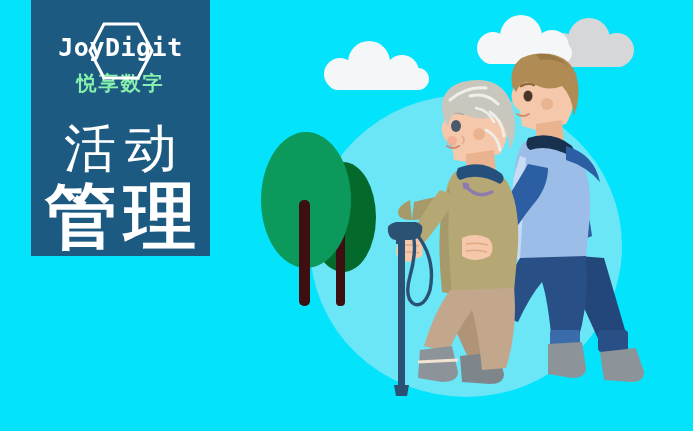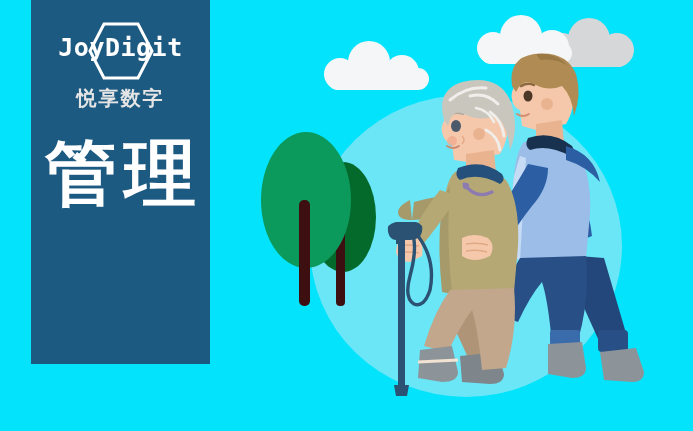--- a/index.html
+++ b/index.html
@@ -6,43 +6,43 @@
   body{
     width:693px;height:431px;overflow:hidden;
     font-family:"Liberation Sans","DejaVu Sans",sans-serif;
     background:#03e3fb;
   }
   #stage{position:relative;width:693px;height:431px;background:#03e3fb;overflow:hidden;}
   #art{position:absolute;left:0;top:0;width:693px;height:431px;}
 
   
   .panel{
-    position:absolute;left:31px;top:0;width:179px;height:364px;
+    position:absolute;left:31px;top:0;width:179px;height:256px;
     background:#1d5a81;
     display:flex;flex-direction:column;align-items:center;
     z-index:5;
   }
   .logo-wrap{position:relative;width:150px;height:62px;margin-top:22px;}
   .hexagon{
     position:absolute;left:50%;top:0;transform:translateX(-50%);
     width:66px;height:58px;
   }
   .logo-text{
     position:absolute;left:0;top:13px;width:150px;
     text-align:center;
     color:#ffffff;
     font-family:"DejaVu Sans Mono","Liberation Mono",monospace;
     font-size:25px;font-weight:700;letter-spacing:0.5px;
     line-height:1;
     white-space:nowrap;
   }
   .logo-cn{
-    color:#e5e5e5;
+    color:#86efac;
     font-size:20px;font-weight:700;letter-spacing:2px;
-    margin-top:4px;line-height:1;
+    margin-top:16px;line-height:1;
     font-family:"DejaVu Sans","Liberation Sans",sans-serif;
   }
   .title-block{margin-top:26px;width:100%;text-align:center;}
   .title-line1{
     color:#ffffff;font-size:52px;line-height:1.12;
     font-weight:300;letter-spacing:9px;text-indent:9px;
     font-family:"DejaVu Sans","Liberation Sans",sans-serif;
   }
   .title-line2{
     color:#ffffff;font-size:72px;line-height:1.1;
@@ -220,18 +220,19 @@
     <div class="logo-wrap">
       <svg class="hexagon" viewBox="0 0 66 58">
         <polygon points="16,2 50,2 64,29 50,56 16,56 2,29" fill="none" stroke="#ffffff" stroke-width="3"></polygon>
       </svg>
       <div class="logo-text">JoyDigit</div>
     </div>
 
     <div class="logo-cn">悦享数字</div>
 
     <div class="title-block">
+      <div class="title-line1">活动</div>
       <div class="title-line2">管理</div>
     </div>
 
   </div>
 
 </div>
 
 </body></html>

